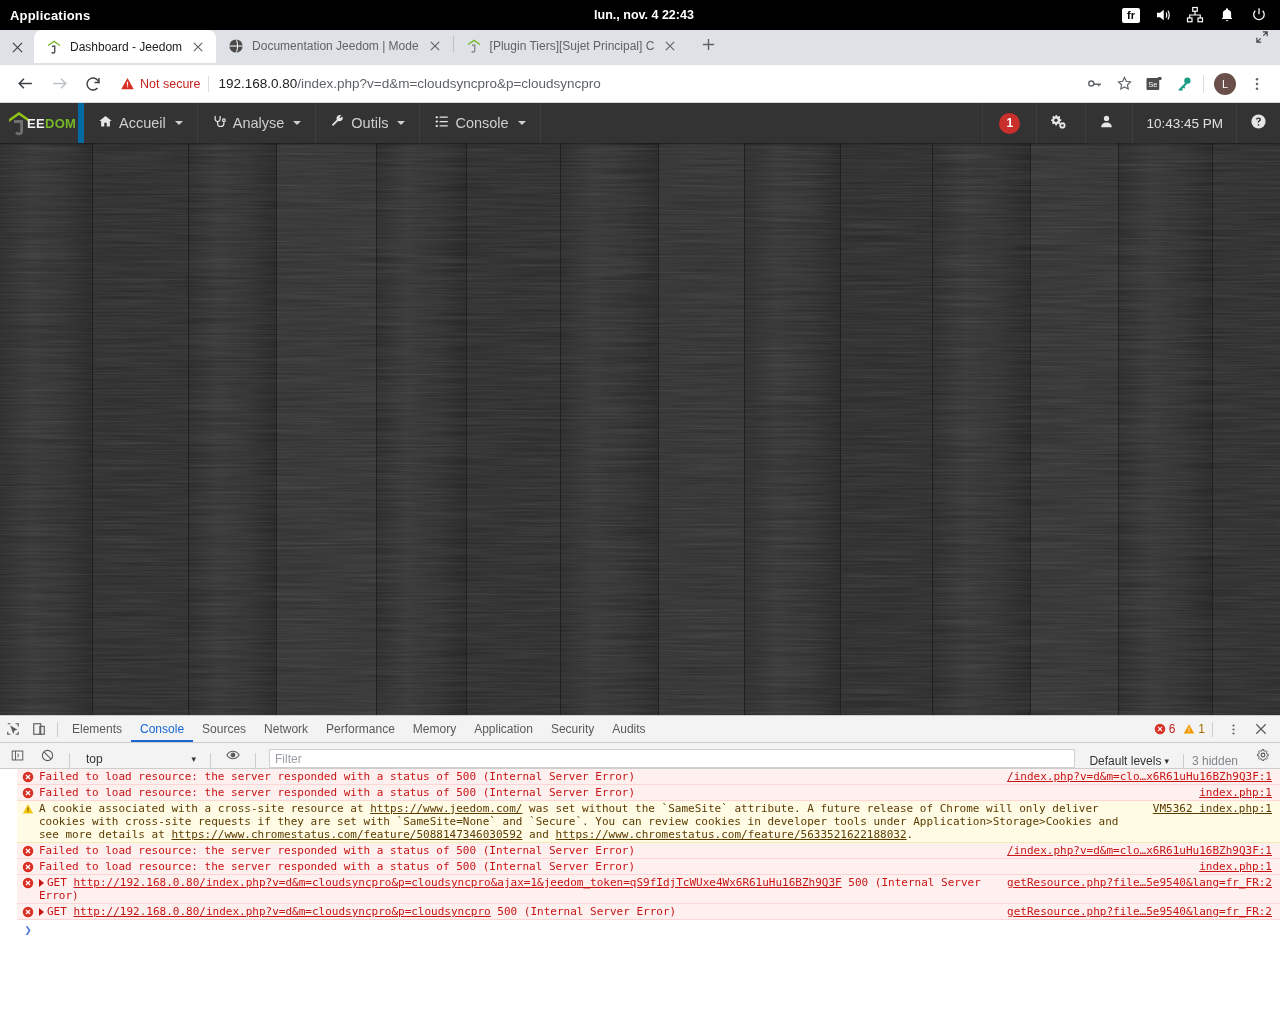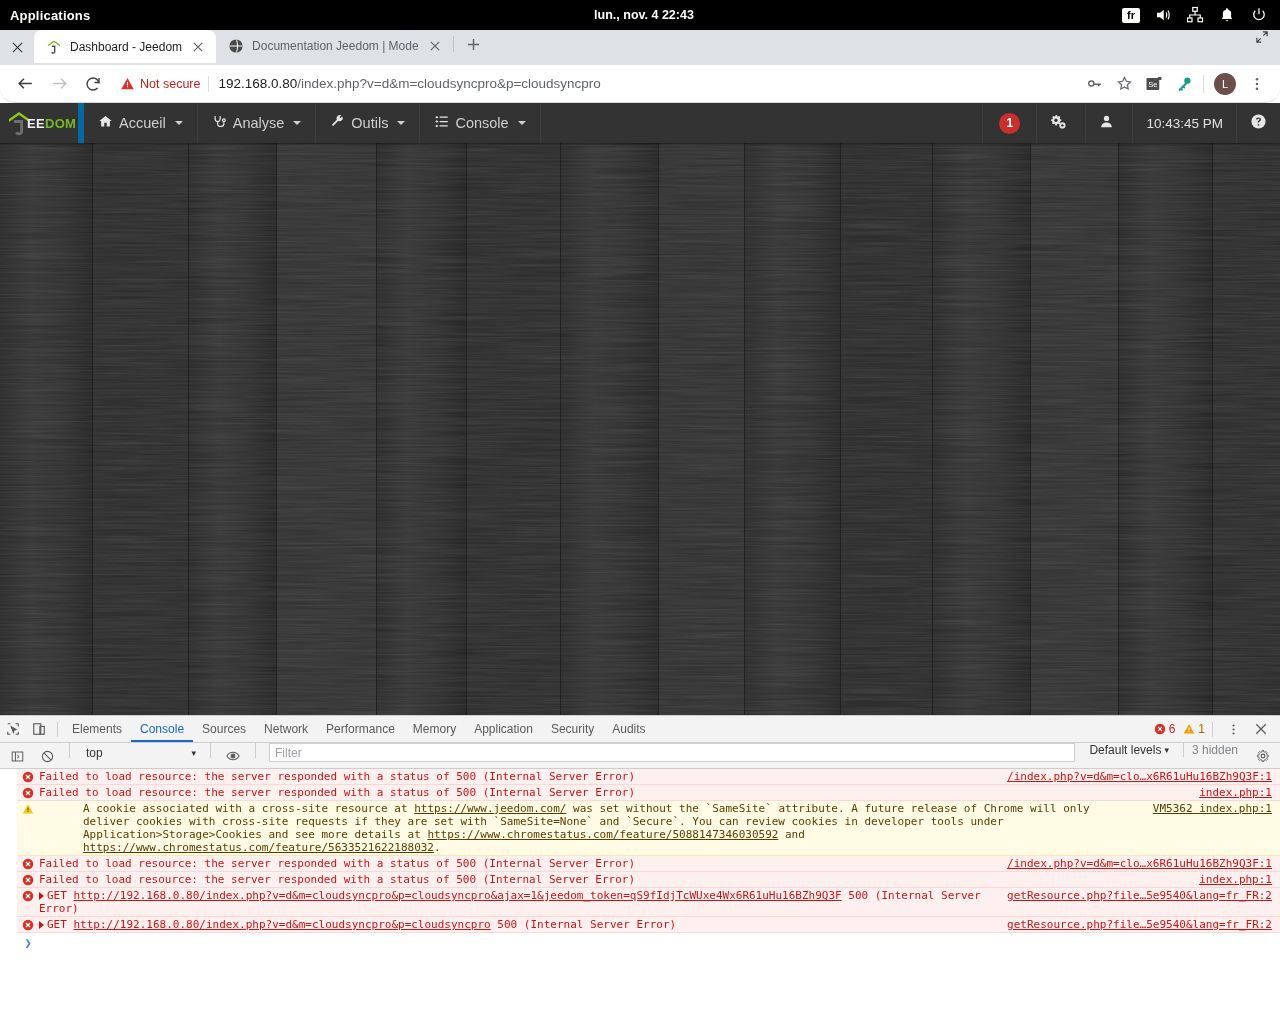--- a/index.html
+++ b/index.html
@@ -65,21 +65,21 @@
     display: flex; align-items: center; justify-content: center;
     color: #5f6368; font-size: 19px; line-height: 1;
   }
   #win-min-right {
     margin-left:auto; padding: 0 12px 8px 0; color:#3c4043; font-size:14px;
   }
 
   
   #toolbar {
     height: 38px; background: #fff; display: flex; align-items: center;
-    padding: 16px 8px; border-bottom: 1px solid #d8d8d8; border-radius: 15px;
+    padding: 16px 8px; border-bottom: 1px solid #d8d8d8;
   }
   .nav-btn {
     width: 28px; height: 28px; margin: 0 3px;
     display: flex; align-items: center; justify-content: center;
     color: #5f6368;
   }
   .nav-btn.disabled { color: #bdc1c6; }
   #omnibox {
     flex: 1; height: 28px; margin: 0 6px 0 10px;
     display: flex; align-items: center; font-size: 13.5px;
@@ -159,21 +159,21 @@
   .dt-vsep { width:1px;height:15px;background:#cdcdcd;margin:0 5px;}
   .dt-tab {
     padding: 0 9px; height: 26px; line-height: 26px; color: #5a5a5a; white-space:nowrap;
   }
   .dt-tab.active { color: #1967d2; box-shadow: inset 0 -2px 0 #1967d2; }
   .dt-right { margin-left:auto; display:flex;align-items:center; padding-right: 6px; gap: 2px;}
   .err-count { color:#c5221f; font-size: 12px; display:flex;align-items:center;gap:3px;}
   .warn-count { color:#a86800; font-size: 12px; display:flex;align-items:center;gap:3px;}
 
   #dt-console-bar {
-    height: 26px; display:flex; align-items:flex-start; gap: 4px;
+    height: 26px; display:flex; align-items:flex-end; gap: 4px;
     border-bottom: 1px solid #cdcdcd; background:#f3f3f3; padding: 0 4px;
     font-size: 12px; color:#5a5a5a;
   }
   #ctx-select {
     width: 122px; height: 19px; border: 1px solid transparent;
     display:flex;align-items:center;justify-content:space-between;
     padding: 0 4px 0 6px; font-size: 12px; color: #333;
   }
   #filter-input {
     flex: 1; height: 19px; background: #fff; border: 1px solid #d0d0d0;
@@ -184,21 +184,21 @@
   #hidden-count { color:#80868b; font-size:12px; padding: 0 8px; border-left:1px solid #cdcdcd; margin-left:4px;}
 
   #console-log { flex: 1; overflow: hidden; font-family: "DejaVu Sans Mono", monospace; font-size: 11px; margin-left: 17px; }
   .log-row {
     display: flex; align-items: flex-start;
     padding: 1px 0 1px 0; position: relative;
     border-bottom: 1px solid rgba(0,0,0,0.06);
     line-height: 13px;
   }
   .log-row.error { background: #fff0f0; color: #c81414; border-bottom-color:#ffd6d6; }
-  .log-row.warn  { background: #fffbe5; color: #5c3c00; border-bottom-color:#f5e9b8;gap:44px; }
+  .log-row.warn  { background: #fffbe5; color: #5c3c00; border-bottom-color:#f5e9b8; }
   .log-row .gutter { width: 22px; flex:none; display:flex;justify-content:center;padding-top:1px;}
   .log-row .msg { flex: 1; padding-right: 8px; word-break: break-word; }
   .log-row .src {
     flex: none; text-align: right; padding-right: 8px;
     text-decoration: underline; white-space: nowrap;
   }
   .log-row.error .src { color: #c81414; }
   .log-row.warn .src { color: #5c3c00; }
   .log-row a, .log-row .lnk { text-decoration: underline; }
   .log-row.error .lnk { color:#c81414; }
@@ -281,20 +281,34 @@
     <span class="tab-title">Documentation Jeedom | Mode</span>
     <span class="tab-close">
       <svg width="10" height="10" viewBox="0 0 12 12" stroke="#5f6368" stroke-width="1.4">
           <path d="M1 1l10 10M11 1L1 11"></path>
         </svg>
     </span>
   </div>
 
   <div class="tab-sep"></div>
 
+  <div class="tab">
+    <span class="favicon">
+      <svg width="16" height="16" viewBox="0 0 16 16">
+          <path d="M8 1.5l6 4.2v1.6l-6-4.1-6 4.1V5.7z" fill="#78b728"></path>
+          <path d="M6 6.5h3.4v6.2c0 1.3-1 2-2.2 2-.9 0-1.7-.4-2-1l1.1-1c.2.4.5.6.9.6.5 0 .8-.3.8-.9V8H6z" fill="#8a8a8a"></path>
+        </svg>
+    </span>
+    <span class="tab-title">[Plugin Tiers][Sujet Principal] C</span>
+    <span class="tab-close">
+      <svg width="10" height="10" viewBox="0 0 12 12" stroke="#5f6368" stroke-width="1.4">
+          <path d="M1 1l10 10M11 1L1 11"></path>
+        </svg>
+    </span>
+  </div>
 
   <div id="newtab">
     <svg width="13" height="13" viewBox="0 0 14 14" stroke="#5f6368" stroke-width="1.5">
         <path d="M7 1v12M1 7h12"></path>
       </svg>
   </div>
 
   <div id="win-min-right">
     <svg width="12" height="12" viewBox="0 0 14 14" stroke="#3c4043" stroke-width="1.3" fill="none">
         <path d="M8 1h5v5M13 1L8.5 5.5M6 13H1V8M1 13l4.5-4.5"></path>

